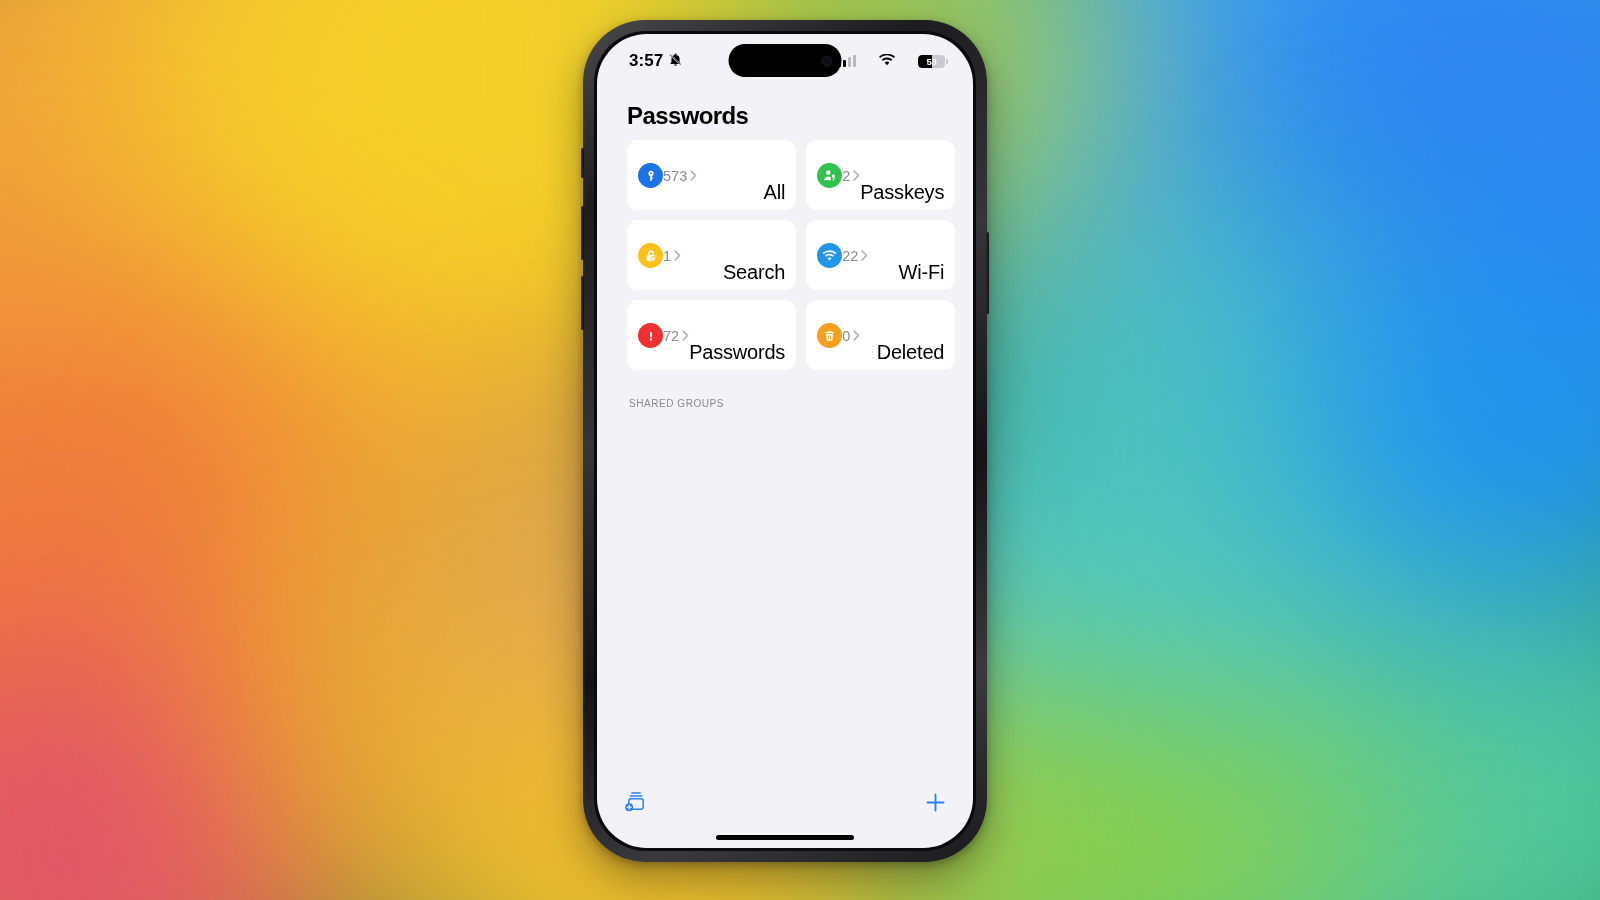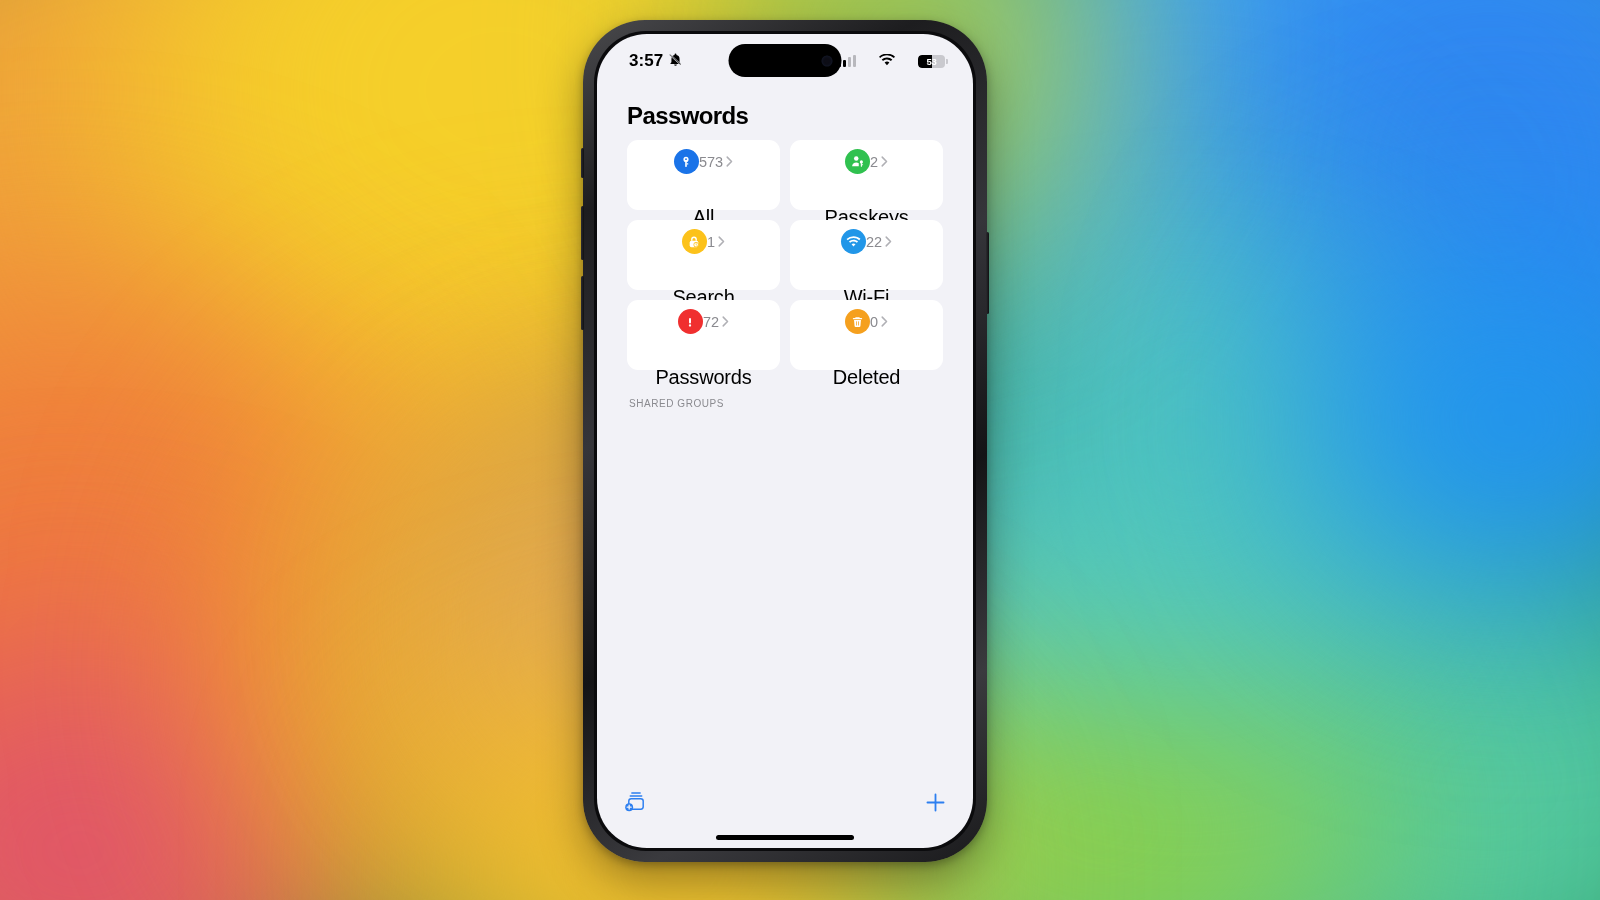--- a/index.html
+++ b/index.html
@@ -148,23 +148,22 @@
     display: grid;
     grid-template-columns: 1fr 1fr;
     gap: 10px;
     padding: 0 12px;
   }
   .card {
     background: #fff;
     border-radius: 11px;
     height: 70px;
     padding: 9px 11px 8px 11px;
-    display: flex; flex-direction: column; justify-content: space-between;
+    display: flex; flex-direction: row; justify-content: space-between;
     cursor: pointer;
-    align-items: center;
   }
   .card-top { display: flex; align-items: center; }
   .badge {
     width: 25px; height: 25px; border-radius: 50%;
     display: flex; align-items: center; justify-content: center;
     flex: 0 0 auto;
   }
   .badge svg { display: block; }
   .card-count {
     margin-left: auto;

